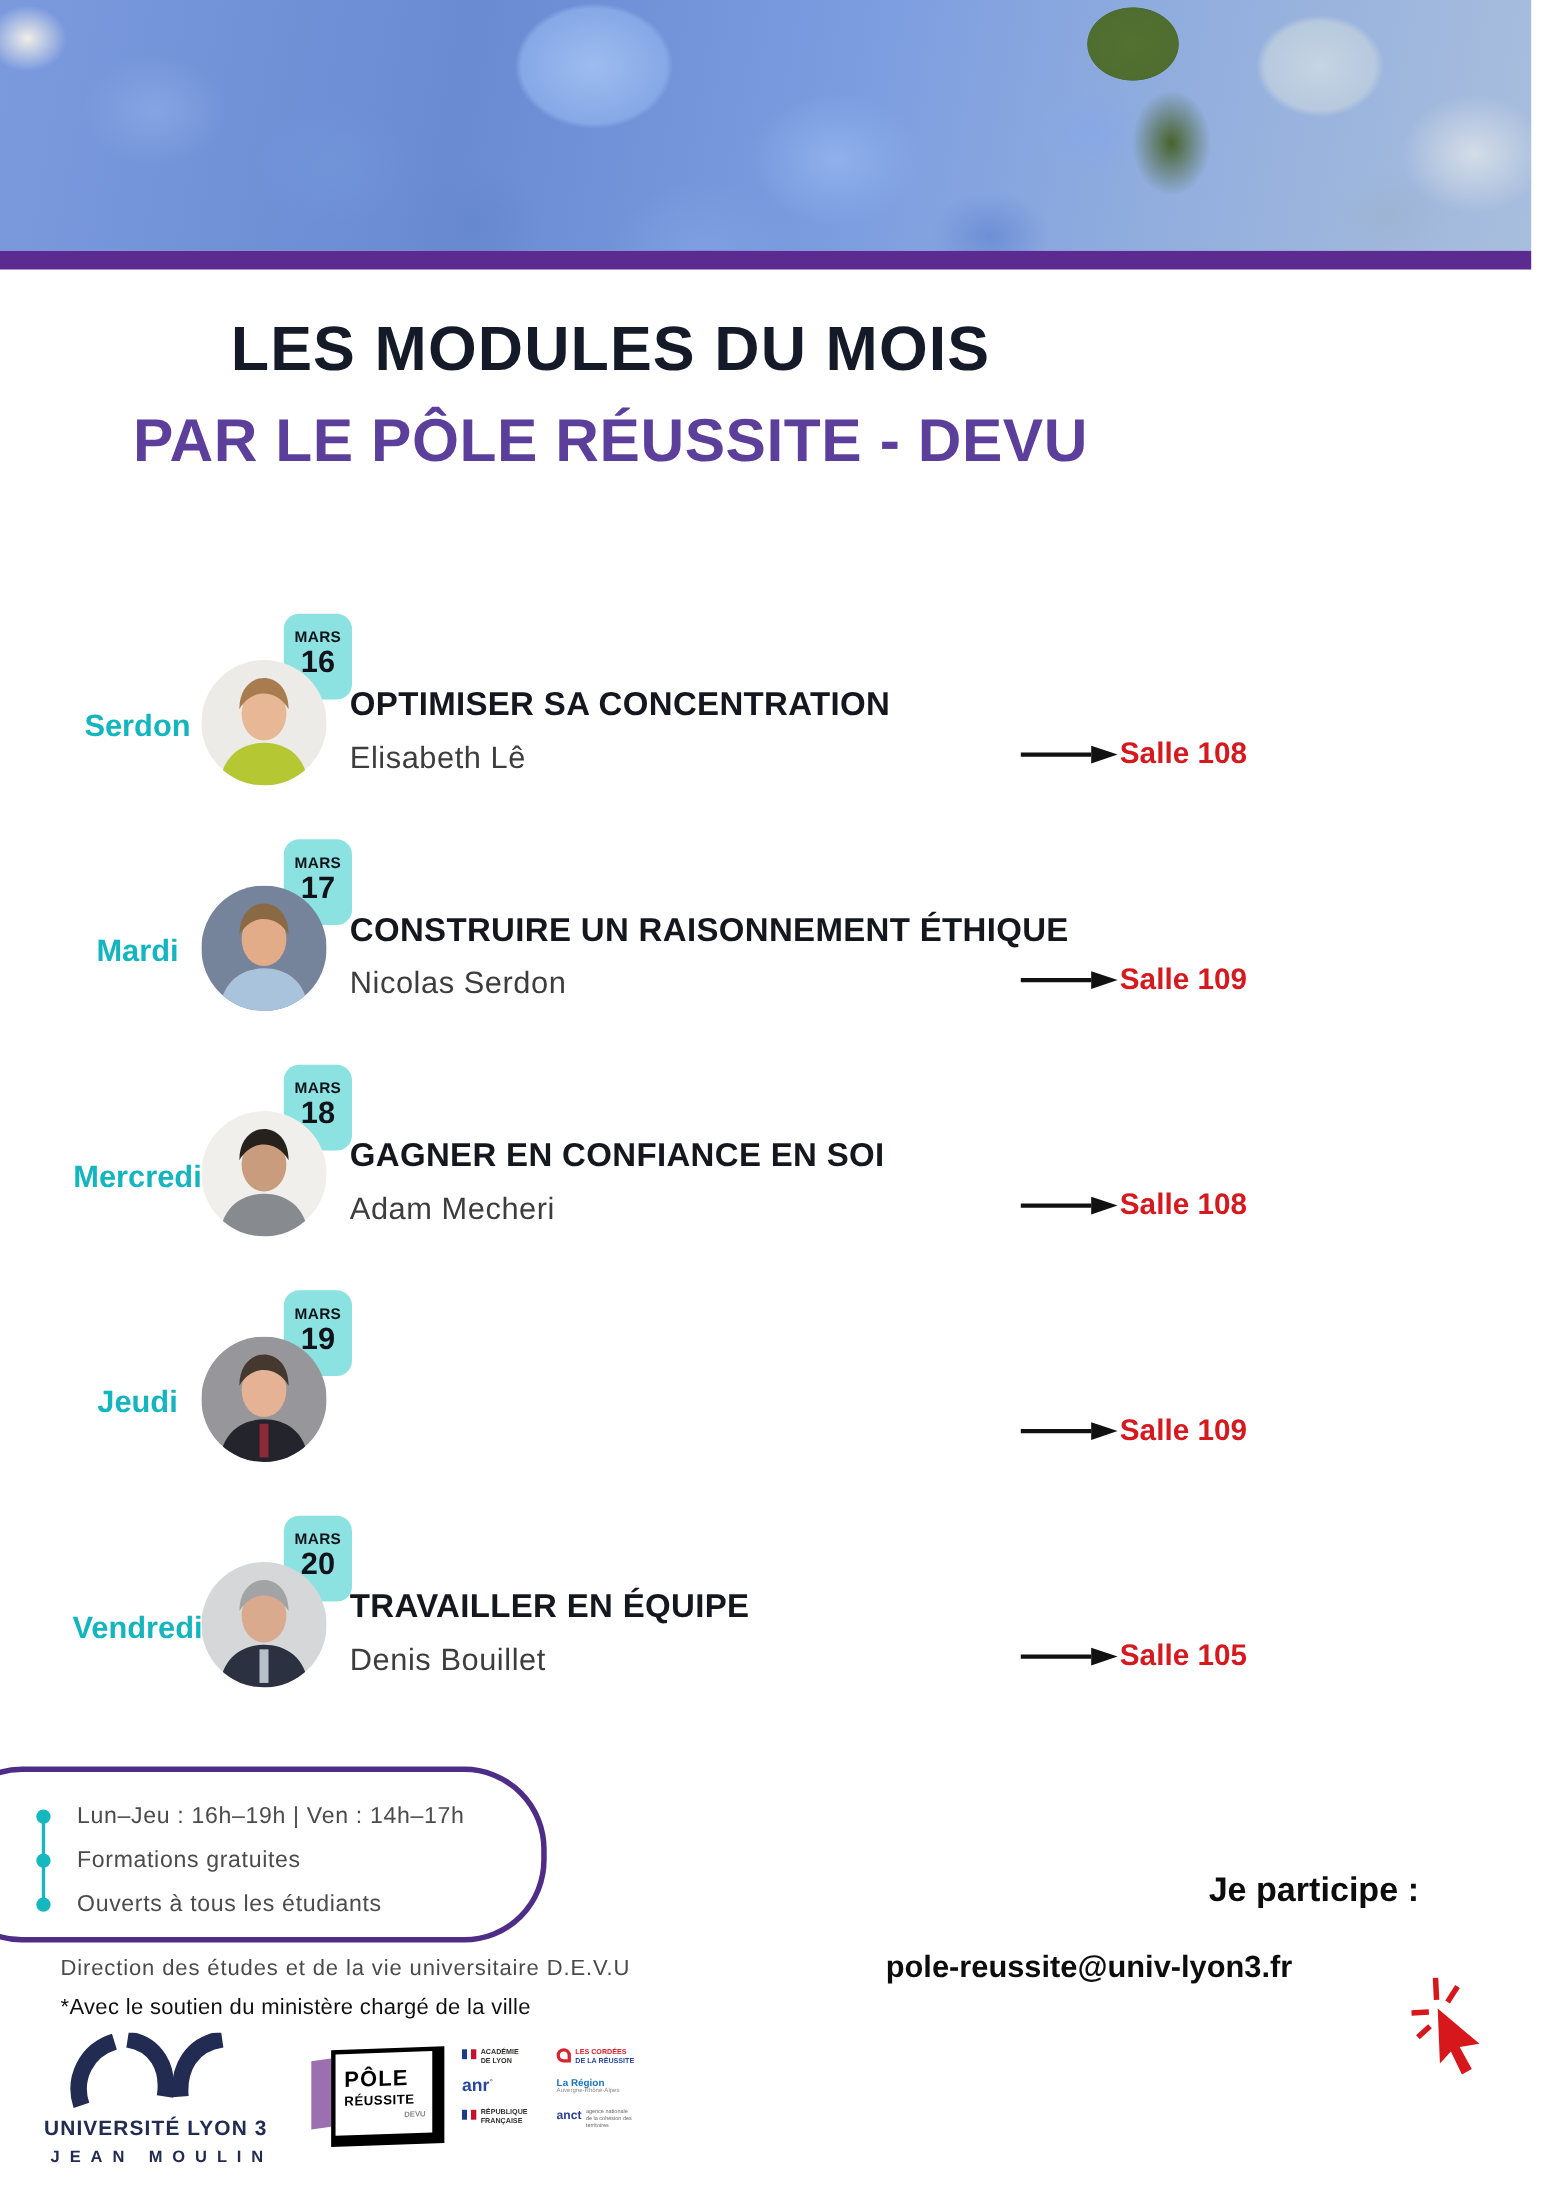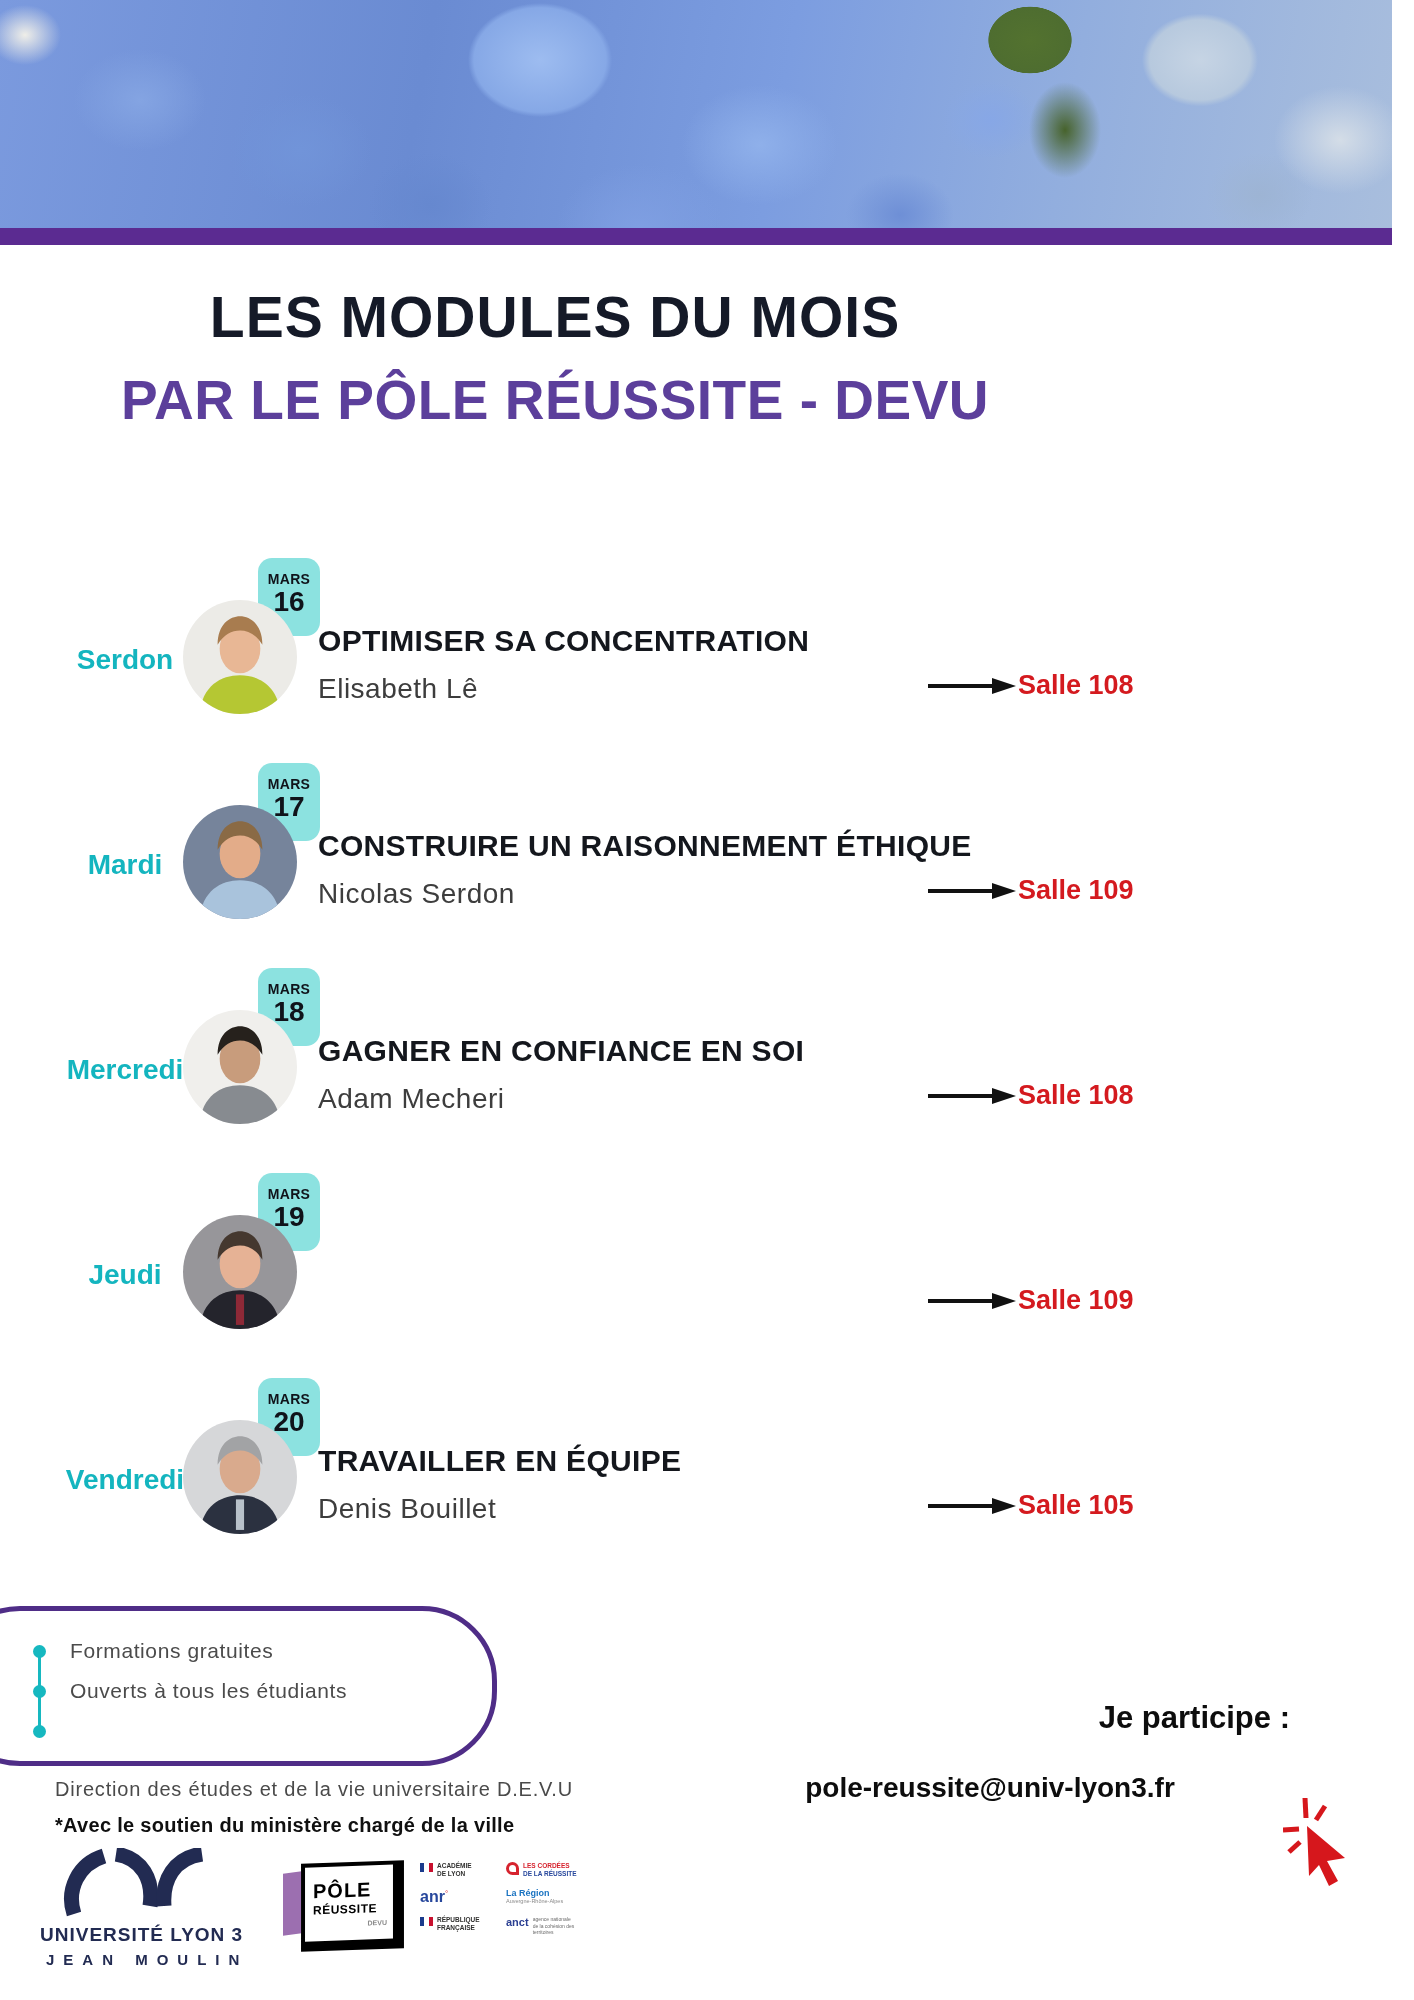--- a/index.html
+++ b/index.html
@@ -64,21 +64,21 @@
     border:5px solid #4f2d87; border-radius:75px; background:#ffffff;
   }
   .rail-line { position:absolute; left:88px; top:42px; width:3px; height:76px; background:#16b8c0; }
   .dot { position:absolute; left:83px; width:13px; height:13px; border-radius:50%; background:#16b8c0; }
   .dot-1 { top:34px; } .dot-2 { top:74px; } .dot-3 { top:114px; }
   .info-items { position:absolute; left:120px; top:20px; }
   .info-item { height:40px; display:flex; align-items:center; font-size:21px; color:#4b4b4b; letter-spacing:0.6px; white-space:nowrap; }
 
   
   .direction { position:absolute; left:55px; top:1778px; font-size:20px; color:#4a4a4a; letter-spacing:0.8px; }
-  .support   { position:absolute; left:55px; top:1814px; font-size:20px; font-weight:700; color:#101010; letter-spacing:0.3px; }
+  .support   { position:absolute; left:55px; top:1814px; font-size:20px; font-weight:400; color:#101010; letter-spacing:0.3px; }
   .participate { position:absolute; left:690px; top:1700px; width:600px; text-align:right; font-size:31px; font-weight:800; color:#0d0d0d; }
   .email       { position:absolute; left:690px; top:1772px; width:600px; text-align:center; font-size:28px; font-weight:800; color:#0d0d0d; }
   .cursor { position:absolute; left:1283px; top:1796px; }
 
   
   .uni-logo { position:absolute; left:40px; top:1848px; width:195px; text-align:center; }
   .uni-name { font-size:19px; font-weight:800; color:#222b52; letter-spacing:1px; margin-top:2px; white-space:nowrap; }
   .uni-sub  { font-size:15px; font-weight:700; color:#222b52; letter-spacing:9px; margin-top:5px; margin-left:6px; white-space:nowrap; }
 
   .pole-logo { position:absolute; left:283px; top:1860px; width:112px; height:90px; }
@@ -294,20 +294,21 @@
     </div>
 
   </div>
 
   <div class="info-box">
     <div class="rail-line"></div>
     <div class="dot dot-1"></div>
     <div class="dot dot-2"></div>
     <div class="dot dot-3"></div>
     <div class="info-items">
+      <div class="info-item">Lun–Jeu : 16h–19h | Ven : 14h–17h</div>
       <div class="info-item">Formations gratuites</div>
       <div class="info-item">Ouverts à tous les étudiants</div>
     </div>
   </div>
 
   <div class="direction">Direction des études et de la vie universitaire D.E.V.U</div>
   <div class="support">*Avec le soutien du ministère chargé de la ville</div>
 
   <div class="participate">Je participe :</div>
   <div class="email">pole-reussite@univ-lyon3.fr</div>

